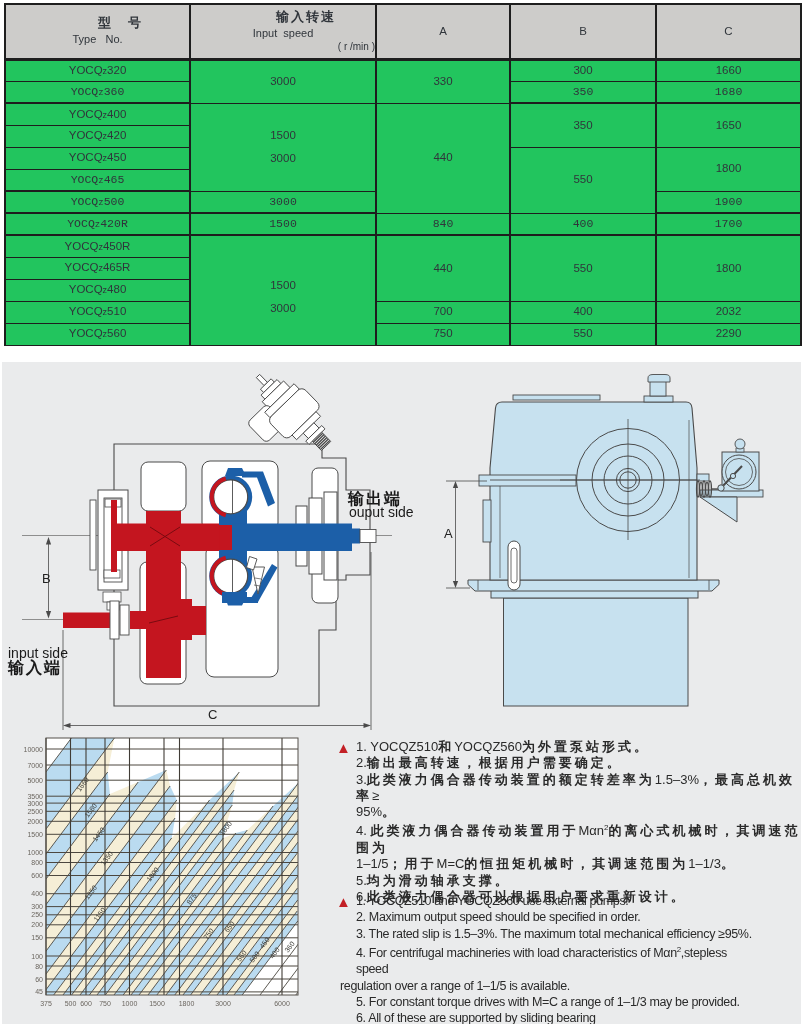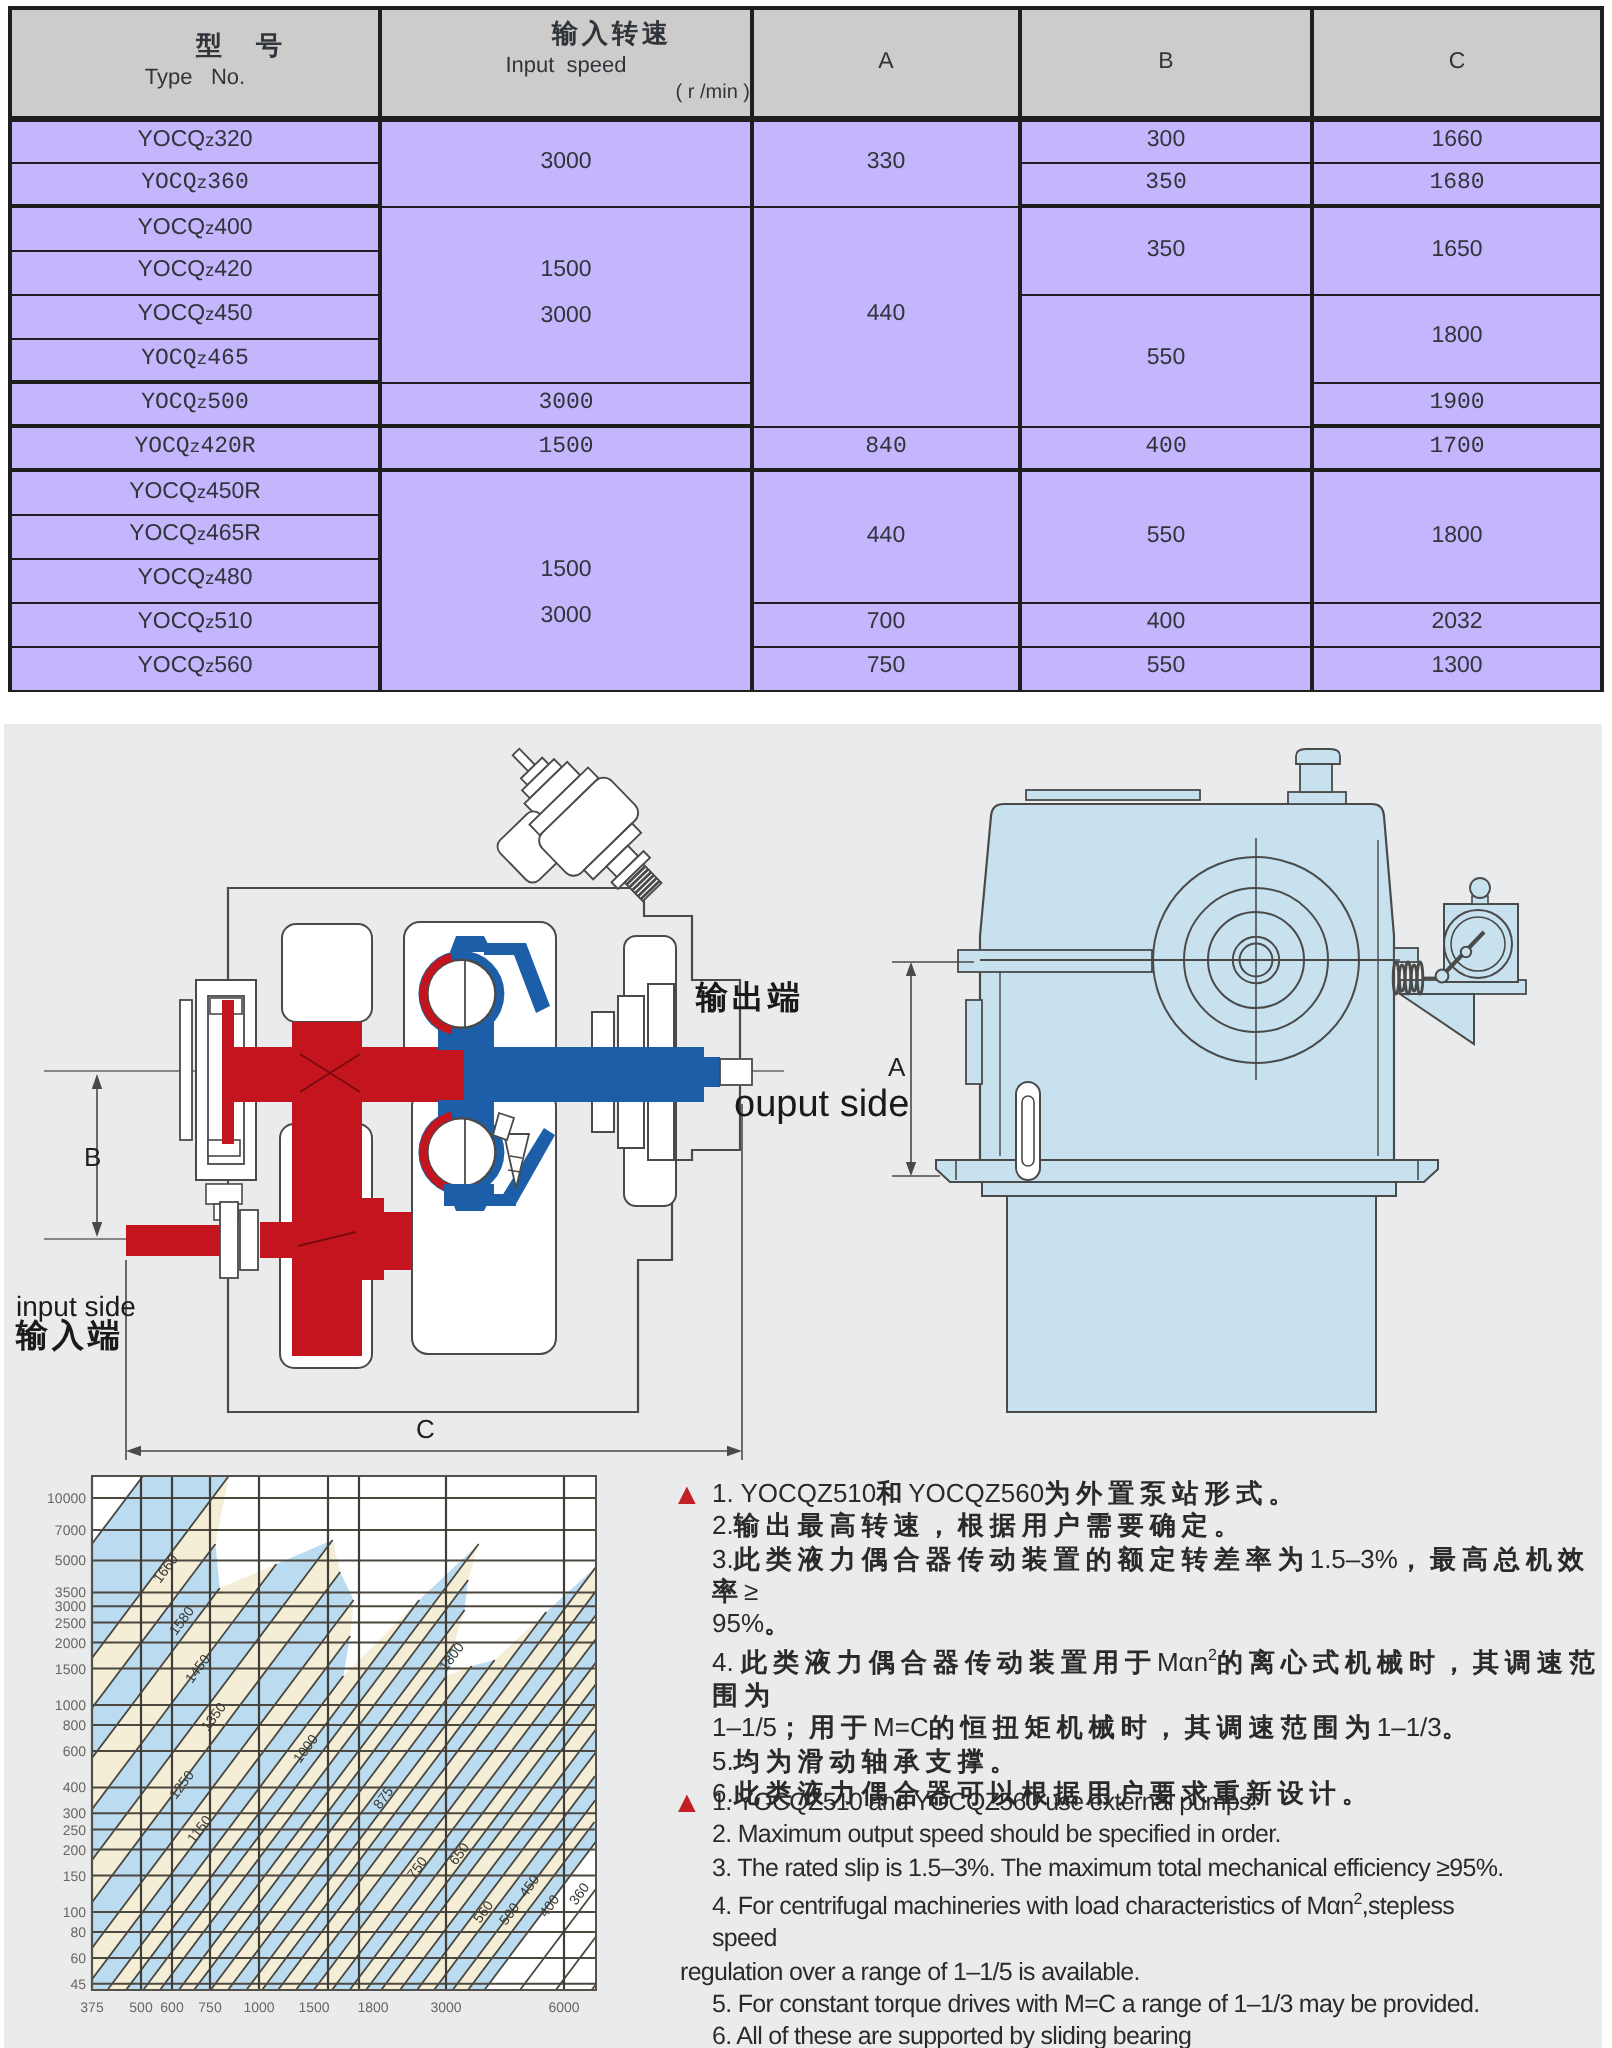--- a/index.html
+++ b/index.html
@@ -1,18 +1,18 @@
 <!DOCTYPE html>
 <html><head><meta charset="utf-8">
 <style>
 html,body{margin:0;padding:0;}
 body{width:806px;height:1024px;background:#ffffff;font-family:"Liberation Sans",sans-serif;position:relative;overflow:hidden;}
 .tb{position:absolute;left:4px;top:3px;border-collapse:collapse;table-layout:fixed;}
 .tb td{border:1px solid #1e1e1e;border-left-width:2px;border-right-width:2px;text-align:center;vertical-align:middle;
-  font-size:11.5px;color:#30353b;background:#c4b5fd;padding:0;line-height:1.15;}
+  font-size:11.5px;color:#30353b;background:#22c55e;padding:0;line-height:1.15;}
 .tb tr{height:22px;}
 .tb tr.hd{height:55px;}
 .tb tr.hd td{background:#cdccca;border-bottom-width:3px;border-top-width:2px;}
 .tb tr.tk td{border-bottom-width:2px;font-family:Liberation Mono, monospace;}
 .h1{font-size:13px;font-weight:bold;margin-left:46px;}
 .h2{font-size:11px;margin-top:2px;}
 .h3{font-size:10px;margin-top:1px;text-align:right;}
 .abc{font-size:15.5px;}
 .zz{font-size:9px;}
 .cjs{letter-spacing:2px;}
@@ -114,21 +114,21 @@
 <tr class="">
         <td class="nm">YOCQ<span class="zz">z</span>510</td>
         <td rowspan="1">700</td>
         <td rowspan="1">400</td>
         <td rowspan="1">2032</td>
       </tr>
 <tr class="">
         <td class="nm">YOCQ<span class="zz">z</span>560</td>
         <td rowspan="1">750</td>
         <td rowspan="1">550</td>
-        <td rowspan="1">1300</td>
+        <td rowspan="1">2290</td>
       </tr>
 </tbody>
   </table>
 <div class="panel"></div>
 <svg width="425" height="380" viewBox="0 360 425 380" style="position:absolute;left:0px;top:360px">
 <line x1="22" y1="535.5" x2="392" y2="535.5" stroke="#666" stroke-width="0.7"></line>
 <line x1="22" y1="619.5" x2="230" y2="619.5" stroke="#666" stroke-width="0.7"></line>
 <path d="M114,444 L322,444 L322,458 L346,458 L346,490 L370,490 L370,575 L346,575 L346,580 L336,580 L336,630 L319,630 L319,706 L114,706 Z" fill="#eaebec" stroke="#4a4a4a" stroke-width="1.1"></path>
 <rect x="141" y="462" width="45" height="49" rx="7" fill="#ffffff" stroke="#4a4a4a" stroke-width="1"></rect>
 <rect x="140" y="562" width="46" height="122" rx="7" fill="#ffffff" stroke="#4a4a4a" stroke-width="1"></rect>
@@ -413,15 +413,15 @@
 </svg>
 <div class="notes" style="left:336px;top:739px;">
     <span class="tri">▲</span>
     <div class="ntxt">1. YOCQZ510<span class="cj">和</span>YOCQZ560<span class="cj">为外置泵站形式。</span><br>2.<span class="cj">输出最高转速，根据用户需要确定。</span><br>3.<span class="cj">此类液力偶合器传动装置的额定转差率为</span>1.5–3%<span class="cj">，最高总机效率</span>≥<br>95%<span class="cj">。</span><br>4. <span class="cj">此类液力偶合器传动装置用于</span>Mαn<sup>2</sup><span class="cj">的离心式机械时，其调速范围为</span><br>1–1/5<span class="cj">；用于</span>M=C<span class="cj">的恒扭矩机械时，其调速范围为</span>1–1/3<span class="cj">。</span><br>5.<span class="cj">均为滑动轴承支撑。</span><br>6.<span class="cj">此类液力偶合器可以根据用户要求重新设计。</span></div>
   </div>
 <div class="notes en" style="left:336px;top:893px;">
     <span class="tri">▲</span>
     <div class="ntxt">1. YOCQZ510 and YOCQZ560 use external pumps.<br>2. Maximum output speed should be specified in order.<br>3. The rated slip is 1.5–3%. The maximum total mechanical efficiency ≥95%.<br>4. For centrifugal machineries with load characteristics of Mαn<sup>2</sup>,stepless<br>speed<br><span style="margin-left:-16px">regulation over a range of 1–1/5 is available.</span><br>5. For constant torque drives with M=C a range of 1–1/3 may be provided.<br>6. All of these are supported by sliding bearing</div>
   </div>
 <div class="lab" style="left:348px;top:489px;font-size:16px;font-weight:bold;letter-spacing:5px;"><span class="cjs">输出端</span></div>
-<div class="lab" style="left:367px;top:504px;font-size:19px;margin-top:38px;">ouput side</div>
+<div class="lab" style="left:349px;top:504px;font-size:14px;">ouput side</div>
 <div class="lab" style="left:8px;top:658px;font-size:16px;font-weight:bold;letter-spacing:5px;"><span class="cjs">输入端</span></div>
 <div class="lab" style="left:8px;top:645px;font-size:14px;text-align:right;">input side</div>
 
 </body></html>

